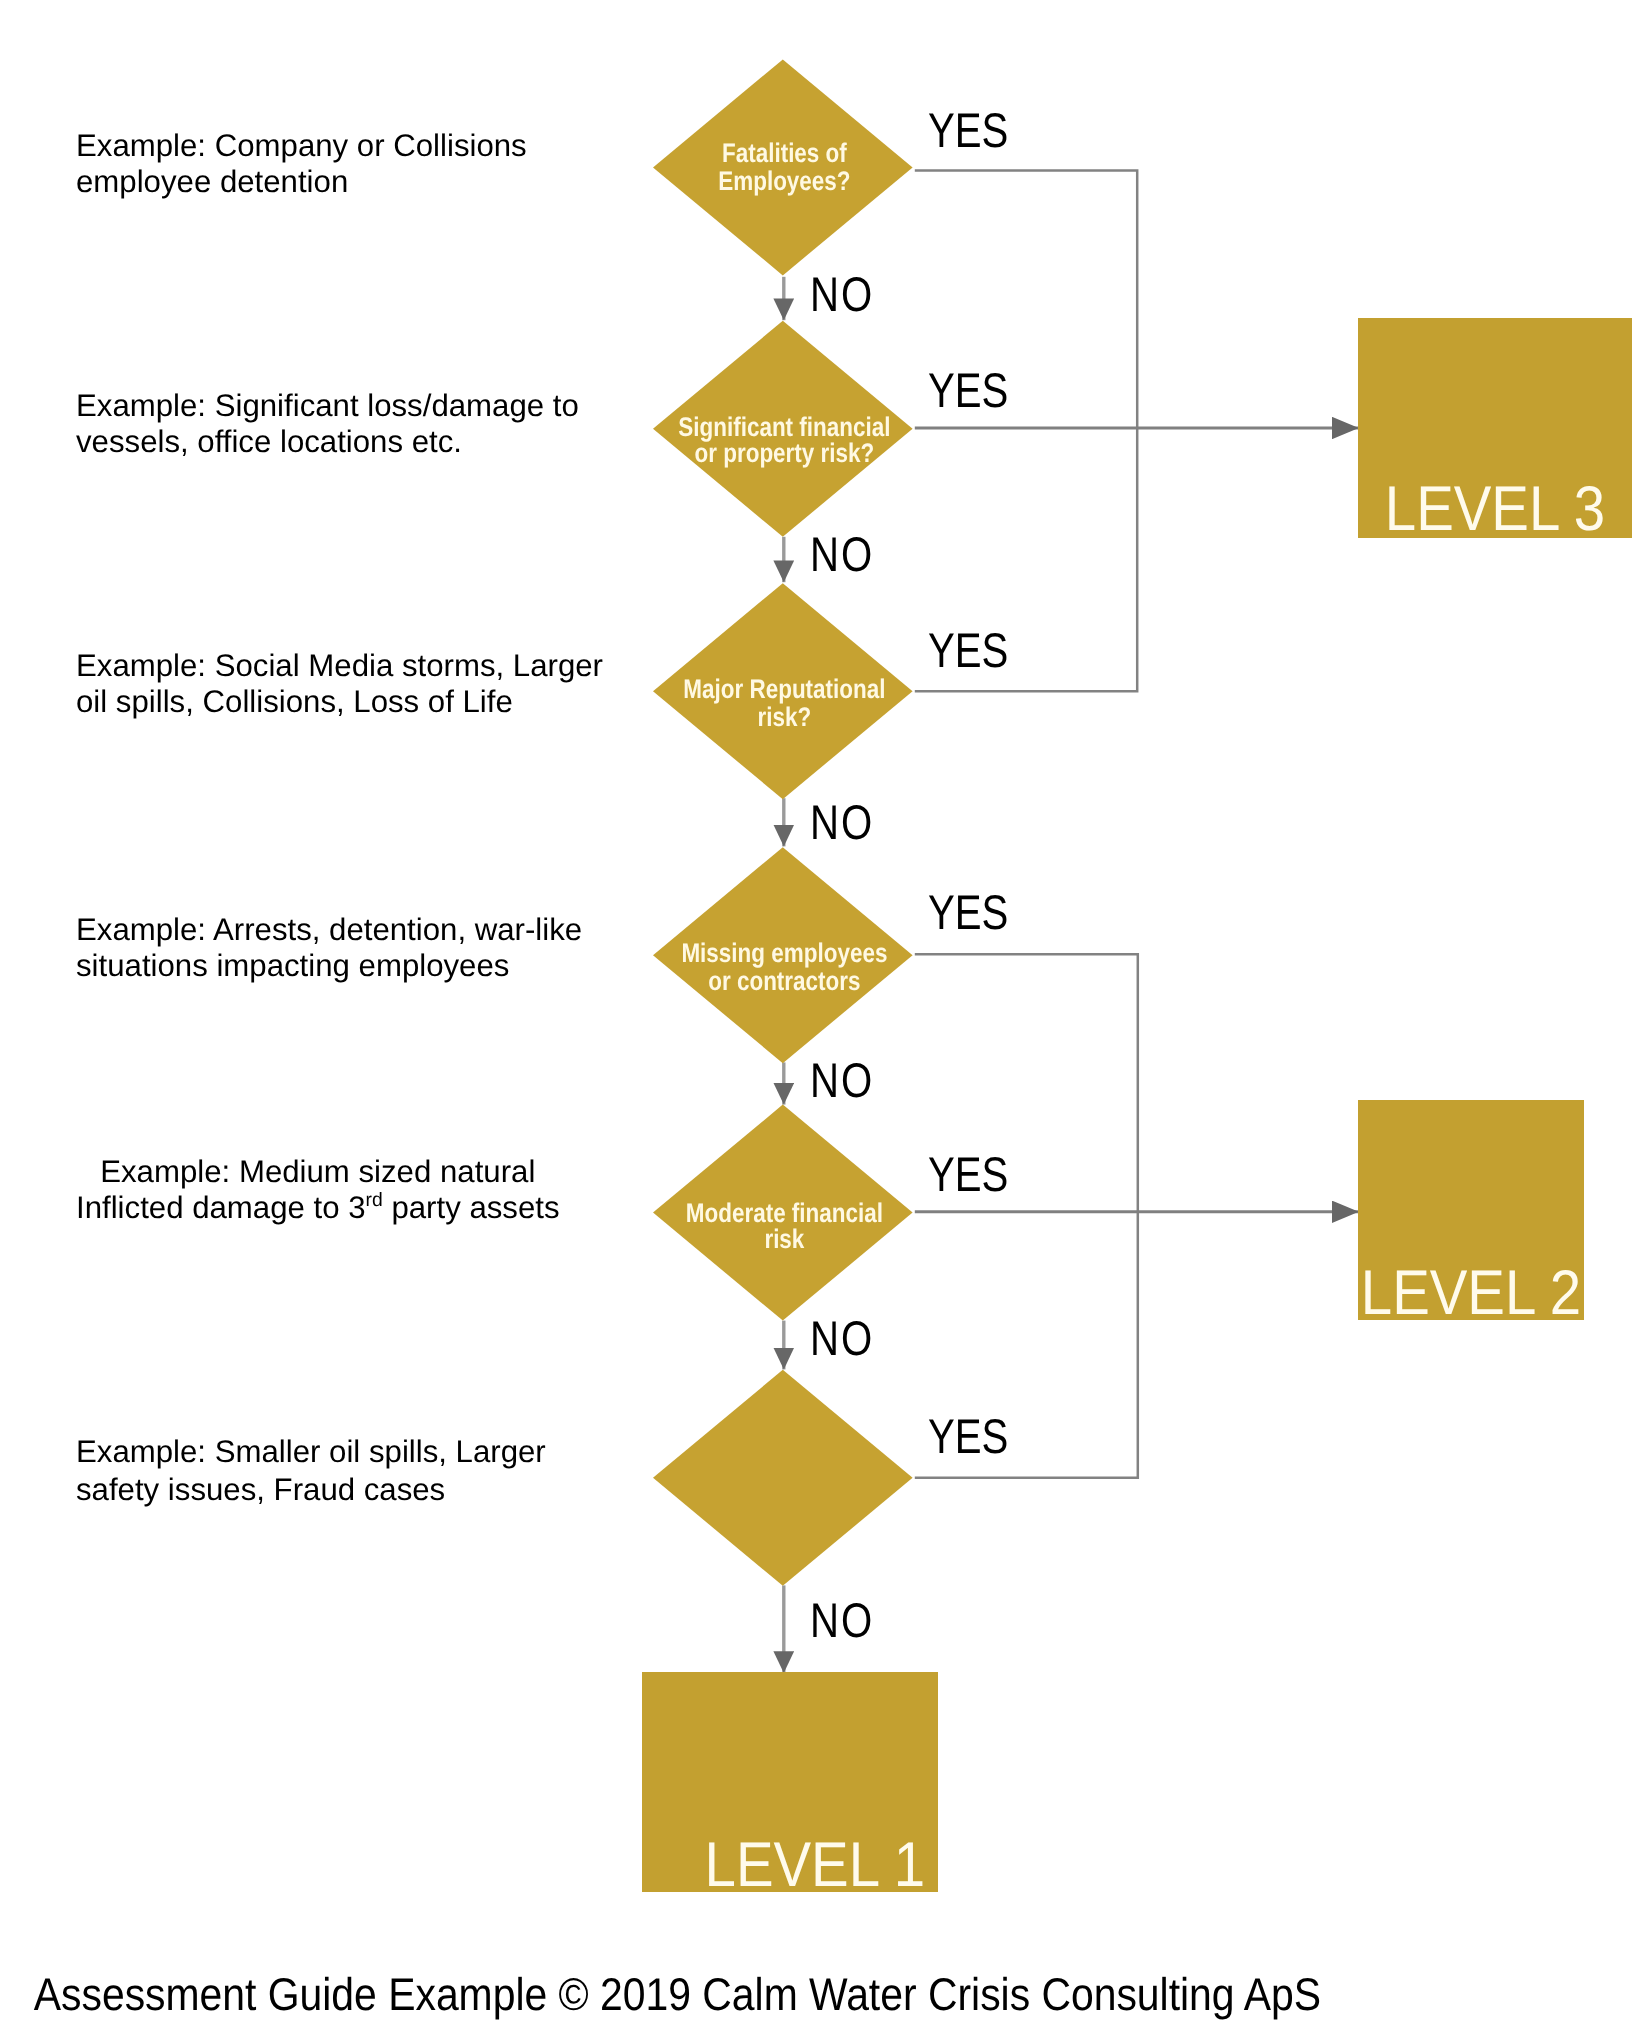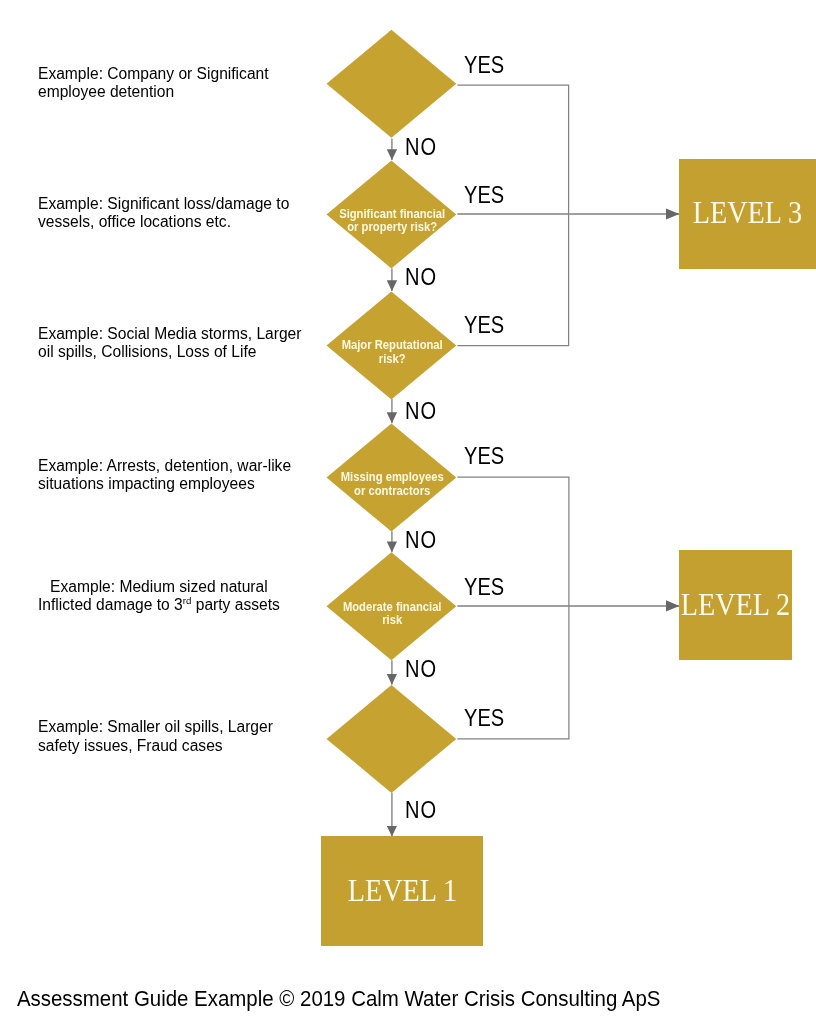--- a/index.html
+++ b/index.html
@@ -9,22 +9,22 @@
   .stage{position:absolute;left:0;top:0;width:816px;height:1022px;
          transform:translateZ(0);}
   svg.edges{position:absolute;left:0;top:0;width:816px;height:1022px;overflow:visible;}
   .example{position:absolute;color:#000000;font-size:15.6px;line-height:18.4px;
            white-space:pre;}
   .example b{font-weight:normal;}
   .dlabel{position:absolute;left:327.4px;width:130.4px;
      text-align:center;color:#FFF9E3;font-size:13.5px;line-height:13.75px;font-weight:700;
      white-space:pre;}
   .dlabel>div{transform:scaleX(0.832);}
-  .levelbox{position:absolute;background:#C3A030;display:flex;align-items:center;
-            justify-content:center;font-family:Liberation Serif, serif;}
+  .levelbox{position:absolute;background:#C3A030;display:flex;align-items:flex-end;
+            justify-content:center;}
   .levelbox span{color:#FFFBEC;font-size:28.2px;font-weight:400;line-height:28.2px;
                  display:block;transform:scaleY(1.12) translateY(-0.3px);}
   .yes,.no{position:absolute;font-size:22.7px;color:#000000;line-height:22.7px;
            transform-origin:0 0;transform:scaleX(0.885) scaleY(1.07);white-space:pre;
            -webkit-font-smoothing:antialiased;}
   .no{letter-spacing:1.1px;}
   .footer{position:absolute;font-size:20.46px;color:#000000;line-height:21px;white-space:nowrap;
           transform-origin:0 0;transform:scaleY(1.12);}
   sup{font-size:0.62em;vertical-align:super;line-height:0;}
 </style>
@@ -67,20 +67,21 @@
     <g>
       <polygon points="391.4,29.7 456.3,83.7 391.4,137.7 326.5,83.7" fill="#C6A231"></polygon>
       <polygon points="391.4,160.4 456.3,214.4 391.4,268.4 326.5,214.4" fill="#C6A231"></polygon>
       <polygon points="391.4,291.6 456.3,345.6 391.4,399.6 326.5,345.6" fill="#C6A231"></polygon>
       <polygon points="391.4,423.6 456.3,477.6 391.4,531.6 326.5,477.6" fill="#C6A231"></polygon>
       <polygon points="391.4,552.3 456.3,606.3 391.4,660.3 326.5,606.3" fill="#C6A231"></polygon>
       <polygon points="391.4,684.9 456.3,738.9 391.4,792.9 326.5,738.9" fill="#C6A231"></polygon>
     </g>
   </svg>
 
+  <div class="dlabel" style="top:70.10px;"><div>Fatalities of</div><div>Employees?</div></div>
   <div class="dlabel" style="top:206.60px;"><div>Significant financial</div><div>or property risk?</div></div>
   <div class="dlabel" style="top:337.90px;"><div>Major Reputational</div><div>risk?</div></div>
   <div class="dlabel" style="top:470.20px;"><div>Missing employees</div><div>or contractors</div></div>
   <div class="dlabel" style="top:599.70px;"><div>Moderate financial</div><div>risk</div></div>
 
   <div class="yes" style="left:464.0px;top:53.20px;">YES</div>
   <div class="yes" style="left:464.0px;top:183.30px;">YES</div>
   <div class="yes" style="left:464.0px;top:312.90px;">YES</div>
   <div class="yes" style="left:464.0px;top:444.40px;">YES</div>
   <div class="yes" style="left:464.0px;top:575.20px;">YES</div>
@@ -92,25 +93,25 @@
   <div class="no" style="left:405.2px;top:528.40px;">NO</div>
   <div class="no" style="left:405.2px;top:656.80px;">NO</div>
   <div class="no" style="left:405.2px;top:798.20px;">NO</div>
 
   <div class="levelbox" style="left:679px;top:158.5px;width:137px;height:110px;">
     <span>LEVEL 3</span>
   </div>
   <div class="levelbox" style="left:679px;top:550px;width:113px;height:110px;">
     <span>LEVEL 2</span>
   </div>
-  <div class="levelbox" style="left:321.4px;top:835.8px;width:162px;height:110px;">
+  <div class="levelbox" style="left:321.4px;top:835.8px;width:124px;height:110px;padding-left:24px;">
     <span>LEVEL 1</span>
   </div>
 
-  <div class="example" style="left:38.0px;top:64.70px;"><div><b>Example:</b><span> Company or Significant</span></div><div>employee detention</div></div>
+  <div class="example" style="left:38.0px;top:64.70px;"><div><b>Example:</b><span> Company or Collisions</span></div><div>employee detention</div></div>
   <div class="example" style="left:38.0px;top:194.90px;"><div><b>Example:</b><span> Significant loss/damage to</span></div><div>vessels, office locations etc.</div></div>
   <div class="example" style="left:38.0px;top:324.60px;"><div><b>Example:</b><span> Social Media storms, Larger</span></div><div>oil spills, Collisions, Loss of Life</div></div>
   <div class="example" style="left:38.0px;top:456.80px;"><div><b>Example:</b><span> Arrests, detention, war-like</span></div><div>situations impacting employees</div></div>
   <div class="example" style="left:38.0px;top:577.90px;text-align:center;"><div><b>Example:</b><span> Medium sized natural</span></div><div><span>Inflicted damage to 3</span><sup>rd</sup><span> party assets</span></div></div>
   <div class="example" style="left:38.0px;top:718.20px;"><div><b>Example:</b><span> Smaller oil spills, Larger</span></div><div>safety issues, Fraud cases</div></div>
 
   <div class="footer" style="left:16.9px;top:985.5px;">Assessment Guide Example © 2019 Calm Water Crisis Consulting ApS</div>
 
 </div>
 

